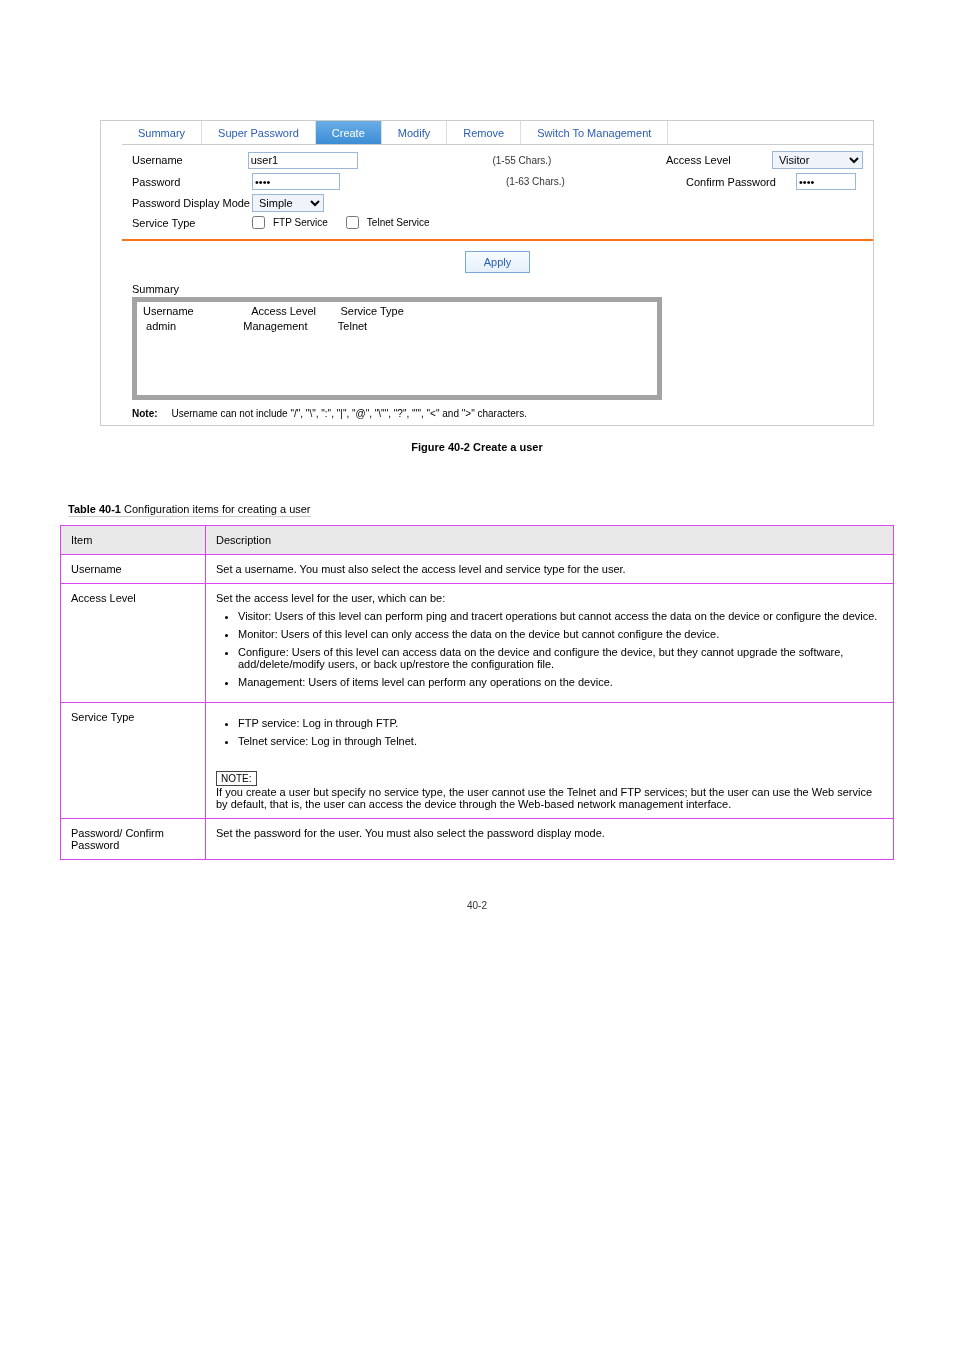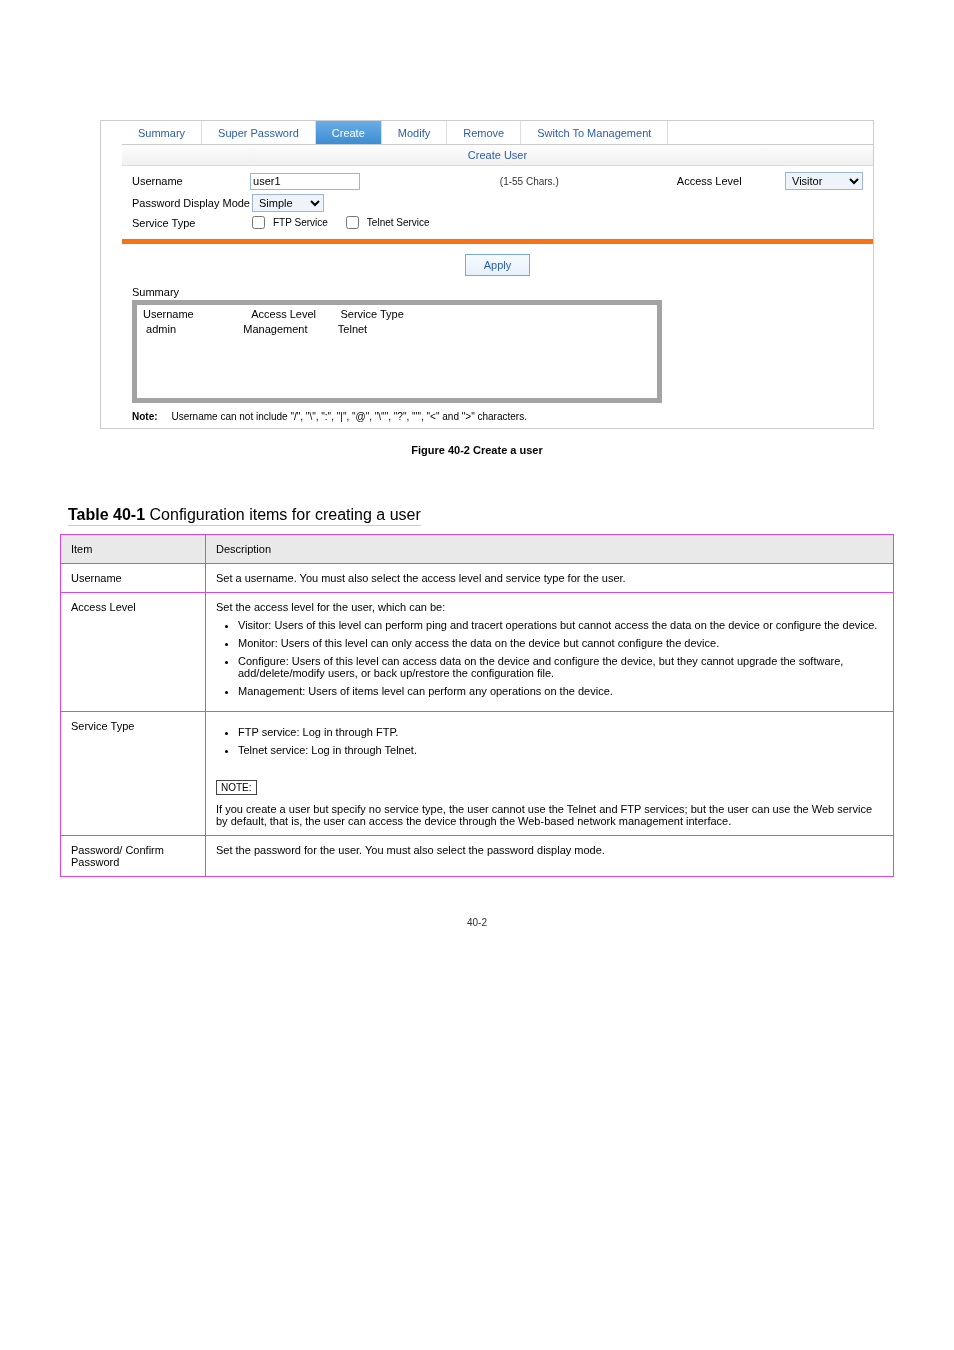--- a/index.html
+++ b/index.html
@@ -21,82 +21,93 @@
   .form-row .ctl { width: 254px; display: flex; align-items: center; gap: 6px; }
   .form-row .hint { width: 120px; font-size: 10px; color: #333; }
   .form-row .spacer { width: 60px; }
   .form-row .lbl2 { width: 110px; }
   .form-row .ctl2 { display: flex; align-items: center; gap: 0; }
 
   input.txt, select { border: 1px solid #9cb6d6; font-size: 11px; padding: 1px 2px; }
   input.txt { width: 110px; height: 17px; }
   input.pw { width: 88px; }
   select.sel { width: 72px; height: 18px; background: #eef4fa; }
-  select.sel-al { width: 78px; height: 18px; background: #eef4fa; }
+  select.sel-al { width: 91px; height: 18px; background: #eef4fa; }
   .chk { vertical-align: middle; }
   .chk-lbl { font-size: 10px; margin-right: 12px; margin-left: 2px; }
 
-  .btn-row { text-align: center; padding: 10px 0 4px 0; border-top: 5px solid #f97316; }
+  .btn-row { text-align: center; padding: 10px 0 4px 0; border-top: 2px solid #f97316; }
   .btn { display: inline-block; padding: 4px 18px; border: 1px solid #78a9d8; background: linear-gradient(#f7fbff,#e6f0fa); color: #2a5db0; font-size: 11px; cursor: pointer; }
 
   .summary-block { padding: 0 10px 4px 10px; }
   .sum-title { font-size: 11px; margin: 6px 0 2px 0; }
   pre.sum-table { border: 5px solid #a3a3a3; background: #fff; font-family: Liberation Sans, sans-serif; font-size: 11px; padding: 2px 6px; min-height: 92px; width: 530px; white-space: pre; line-height: 1.35; }
   .note-row { padding: 4px 10px 6px 10px; font-size: 10px; }
   .note-row b { font-weight: bold; }
 
   .fig-caption { text-align: center; font-size: 11px; margin: 8px 0 20px 0; }
 
-  h3.tbl-caption { font-size: 16px; font-weight: normal; margin: 30px 0 8px 8px; border-bottom: 1px solid #ccc; display: inline-block; padding-bottom: 1px; }
+  h3.tbl-caption { font-size: 11px; font-weight: normal; margin: 30px 0 8px 8px; border-bottom: 1px solid #ccc; display: inline-block; padding-bottom: 1px; }
 
   table.desc { width: 100%; border-collapse: collapse; font-size: 11px; }
   table.desc th, table.desc td { border: 1px solid #d946ef; padding: 8px 10px; vertical-align: top; text-align: left; }
   table.desc th { background: #e9e9e9; font-weight: normal; }
   table.desc td.item { width: 145px; }
   ul.bul { list-style: disc; padding-left: 22px; }
   ul.bul li { margin: 6px 0; }
   .subnote-hdr { margin-top: 18px; border: 1px solid #444; display: inline-block; padding: 1px 4px; font-size: 10px; }
-  .subnote-body { margin-top: 8px; }
+  .subnote-body { margin-top: 0; }
 
   .page-footer { text-align: center; font-size: 10px; margin-top: 40px; color: #333; }
 </style>
 </head>
 <body>
 
 <div class="page">
 
   
   <div class="ss-panel">
     <div class="tabs">
       <div class="tab">Summary</div>
       <div class="tab">Super Password</div>
       <div class="tab active">Create</div>
       <div class="tab">Modify</div>
       <div class="tab">Remove</div>
       <div class="tab">Switch To Management</div>
     </div>
 
-    <div class="section-title-bar">Create User</div>
 
     <div class="form-area">
       <div class="form-row">
         <div class="lbl">Username</div>
         <div class="ctl">
           <input class="txt" value="user1" style="">
         </div>
         <div class="hint">(1-55 Chars.)</div>
         <div class="spacer"></div>
         <div class="lbl2">Access Level</div>
         <div class="ctl2">
           <select class="sel-al">
             <option>Visitor</option>
           </select>
         </div>
       </div>
 
+      <div class="form-row">
+        <div class="lbl">Password</div>
+        <div class="ctl">
+          <input class="txt pw" type="password" value="••••" style="">
+        </div>
+        <div class="hint">(1-63 Chars.)</div>
+        <div class="spacer"></div>
+        <div class="lbl2">Confirm Password</div>
+        <div class="ctl2">
+          <input class="txt pw" type="password" style="width: 60px;" value="••••">
+        </div>
+      </div>
 
       <div class="form-row">
         <div class="lbl">Password Display Mode</div>
         <div class="ctl">
           <select class="sel">
             <option>Simple</option>
           </select>
         </div>
       </div>
 

